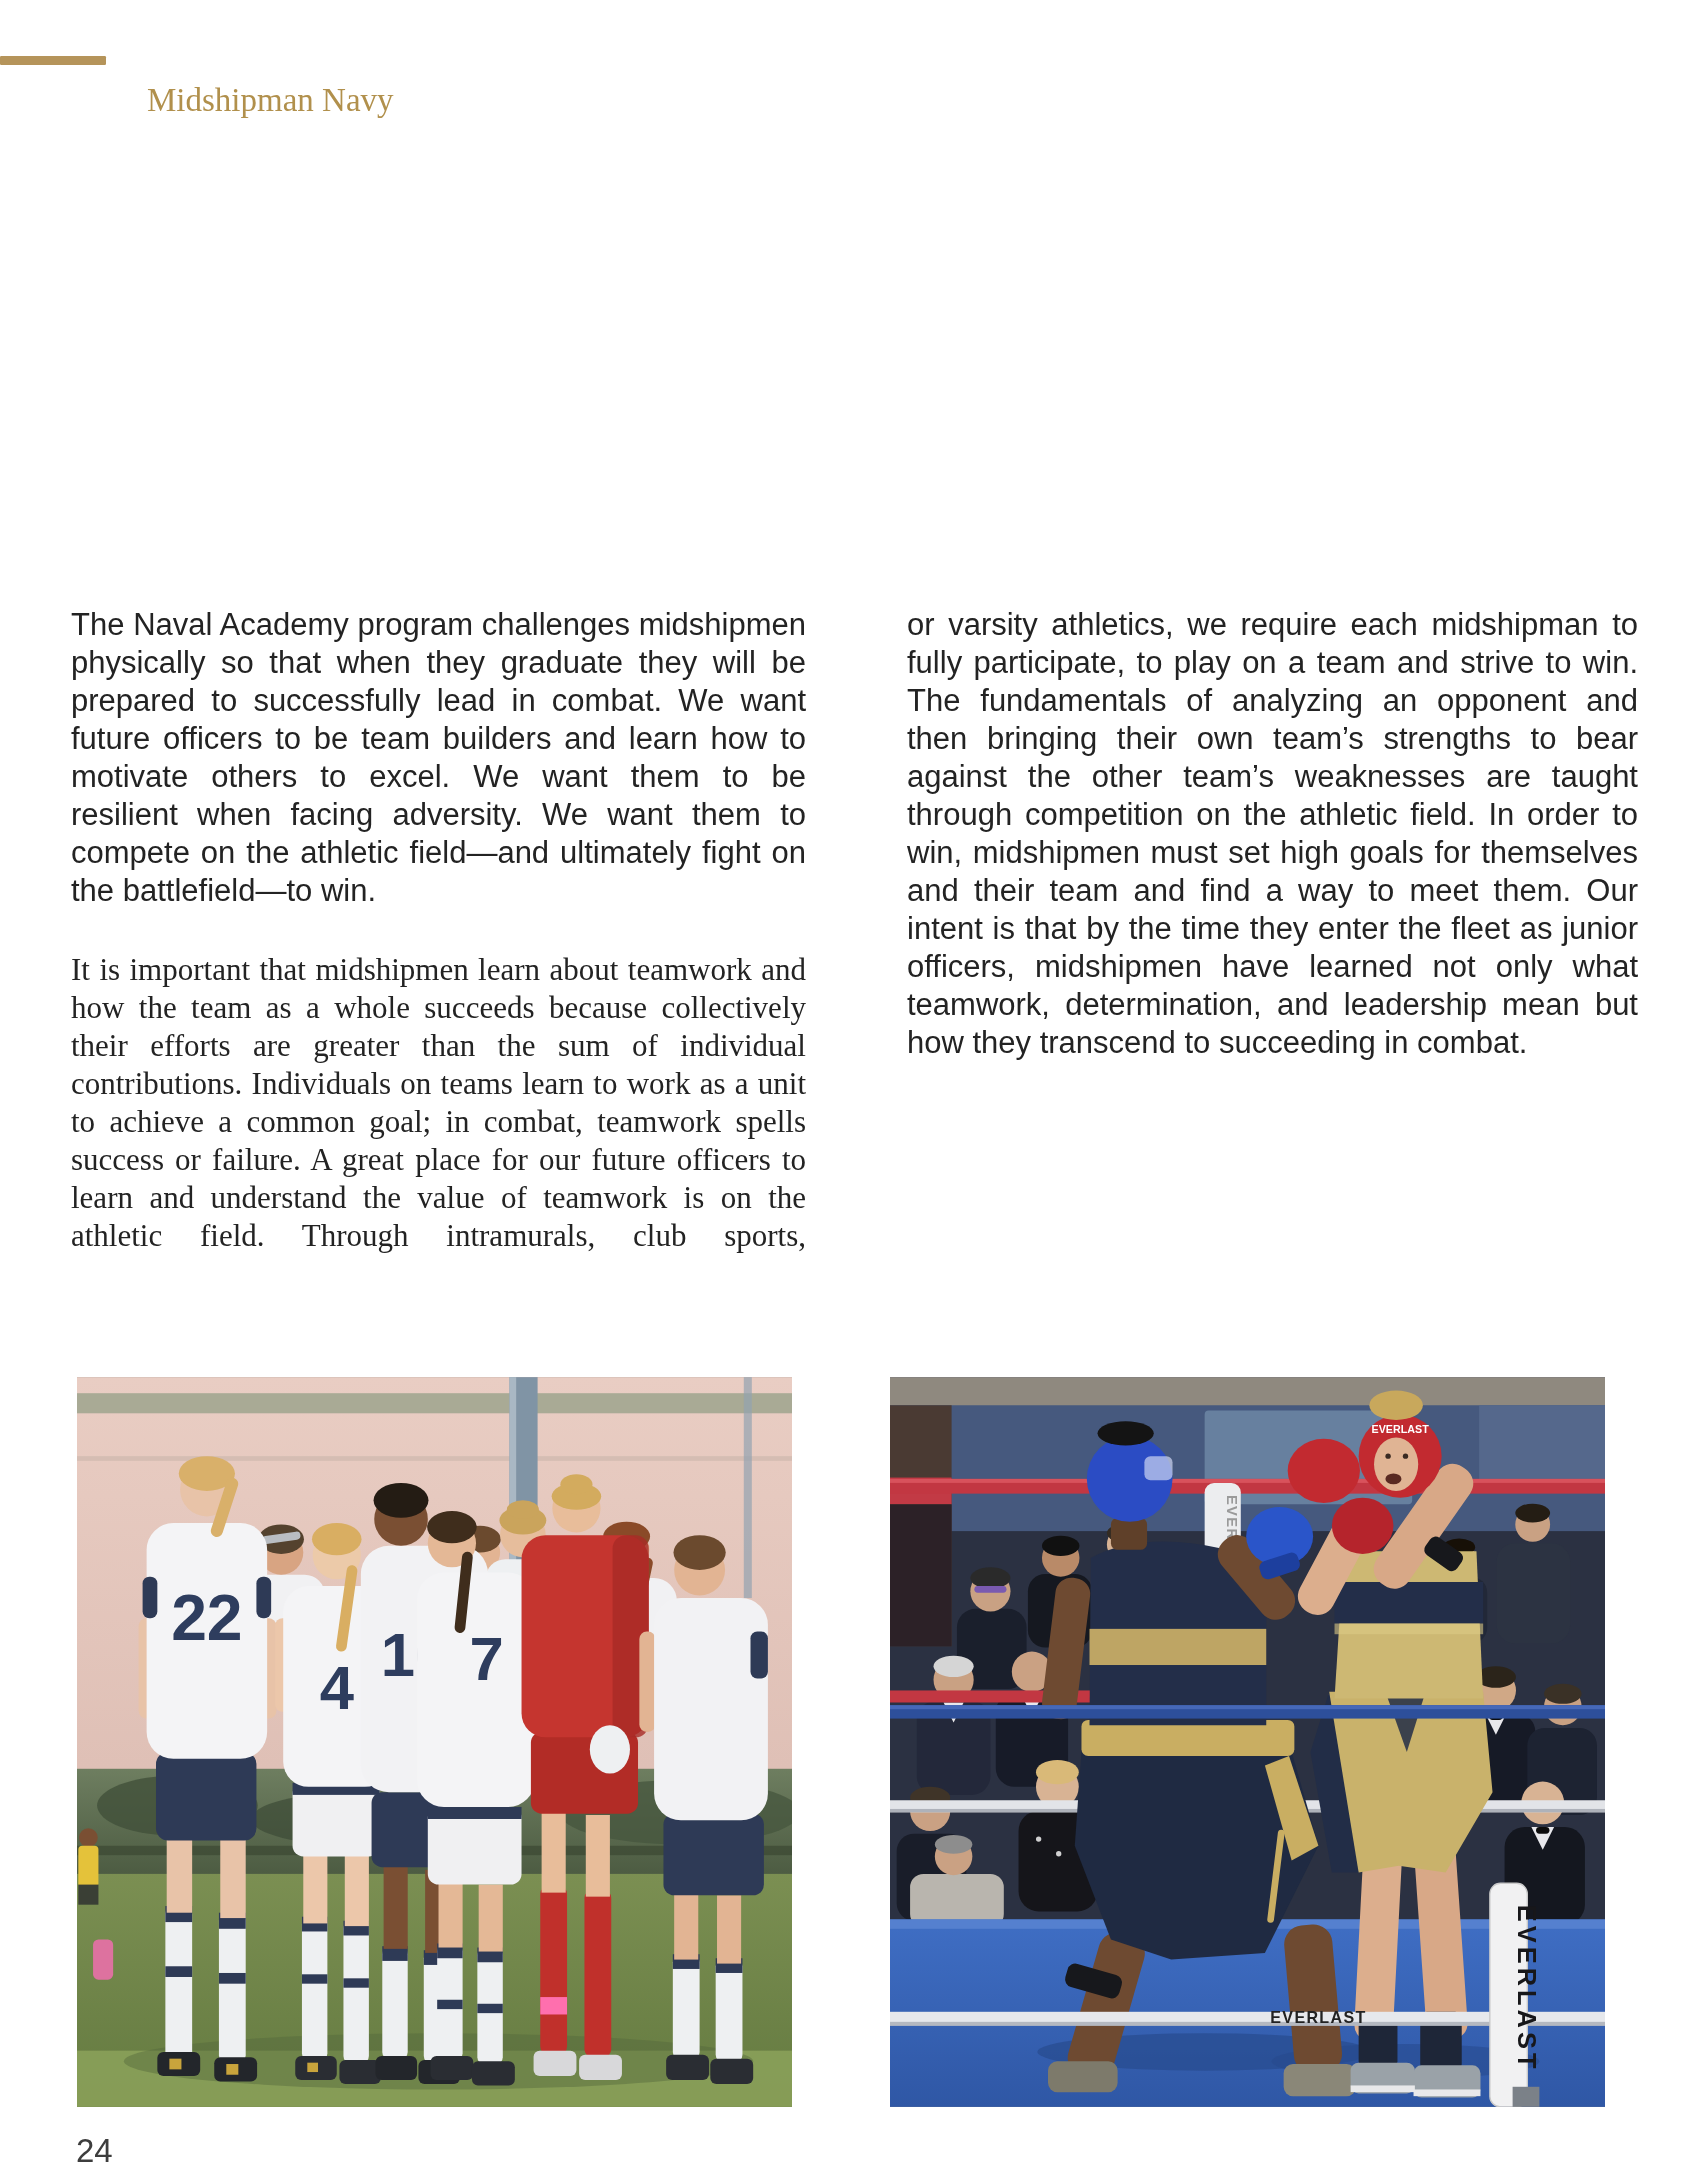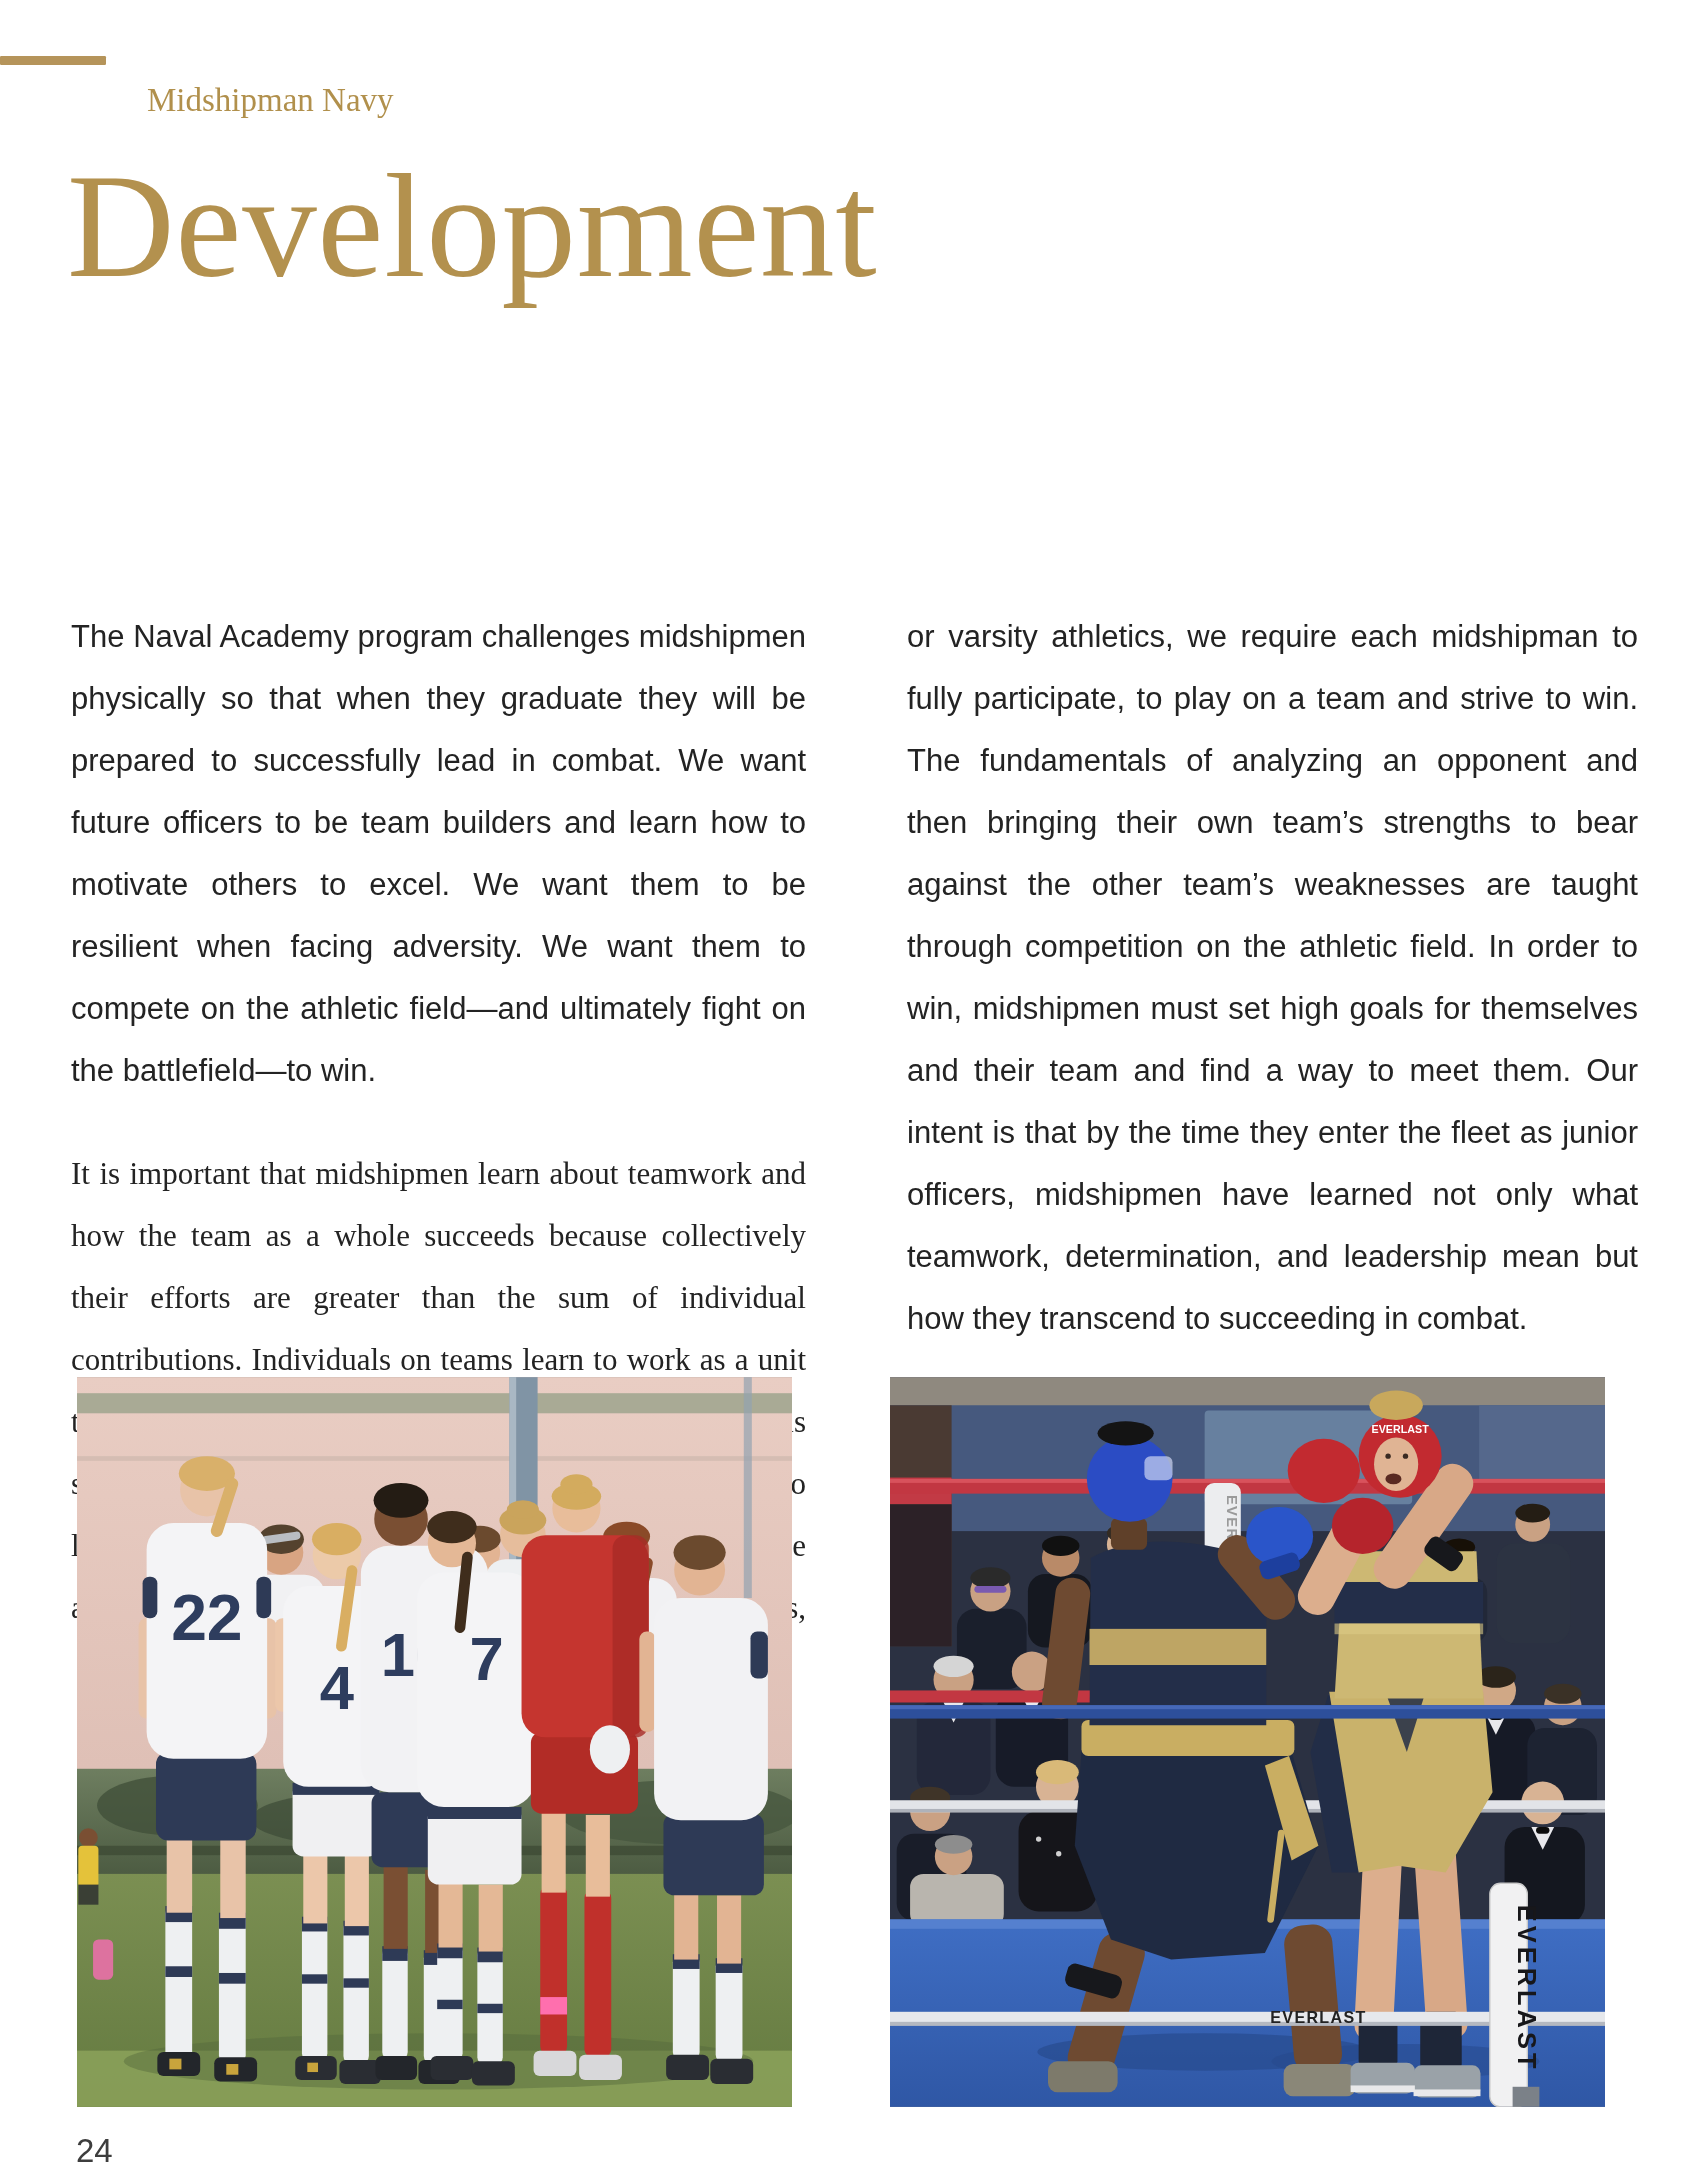--- a/index.html
+++ b/index.html
@@ -24,21 +24,21 @@
   }
   .headline {
     position:absolute; left:67px; top:144px; width:1138px;
     font-family:"Liberation Serif", serif; font-weight:400;
     font-size:149px; line-height:164px; color:#b3914e;
     letter-spacing:0.7px;
   }
   .headline span { display:block; }
   .col {
     position:absolute; top:606px;
-    font-size:31px; line-height:62px; color:#232323;
+    font-size:31px; line-height:38px; color:#232323;
     text-align:justify;
   }
   .col-left  { left:71px;  width:735px; }
   .col-right { left:882px; width:731px;margin-left:25px; }
   .col p { margin:0 0 41px 0; }
   .col p.cont { text-align-last:justify;font-family:Liberation Serif, serif; }
   .photo {
     position:absolute; top:1377px; width:715px; height:730px;
     overflow:hidden; background:#888;
   }
@@ -53,21 +53,20 @@
 </style>
 </head>
 <body>
 
 <div class="page">
 
   <div class="gold-rule"></div>
   <div class="section-label">Midshipman Navy</div>
 
   <h1 class="headline">
-      <span>Development</span>
     </h1>
 
   <div class="col col-left">
     <p>The Naval Academy program challenges midshipmen physically so that when they graduate they will be prepared to successfully lead in combat. We want future officers to be team builders and learn how to motivate others to excel. We want them to be resilient when facing adversity. We want them to compete on the athletic field—and ultimately fight on the battlefield—to win.</p>
     <p class="cont">It is important that midshipmen learn about teamwork and how the team as a whole succeeds because collectively their efforts are greater than the sum of individual contributions. Individuals on teams learn to work as a unit to achieve a common goal; in combat, teamwork spells success or failure. A great place for our future officers to learn and understand the value of teamwork is on the athletic field. Through intramurals, club sports,</p>
   </div>
 
   <div class="col col-right">
     <p>or varsity athletics, we require each midshipman to fully participate, to play on a team and strive to win. The fundamentals of analyzing an opponent and then bringing their own team’s strengths to bear against the other team’s weaknesses are taught through competition on the athletic field. In order to win, midshipmen must set high goals for themselves and their team and find a way to meet them. Our intent is that by the time they enter the fleet as junior officers, midshipmen have learned not only what teamwork, determination, and leadership mean but how they transcend to succeeding in combat.</p>
   </div>

